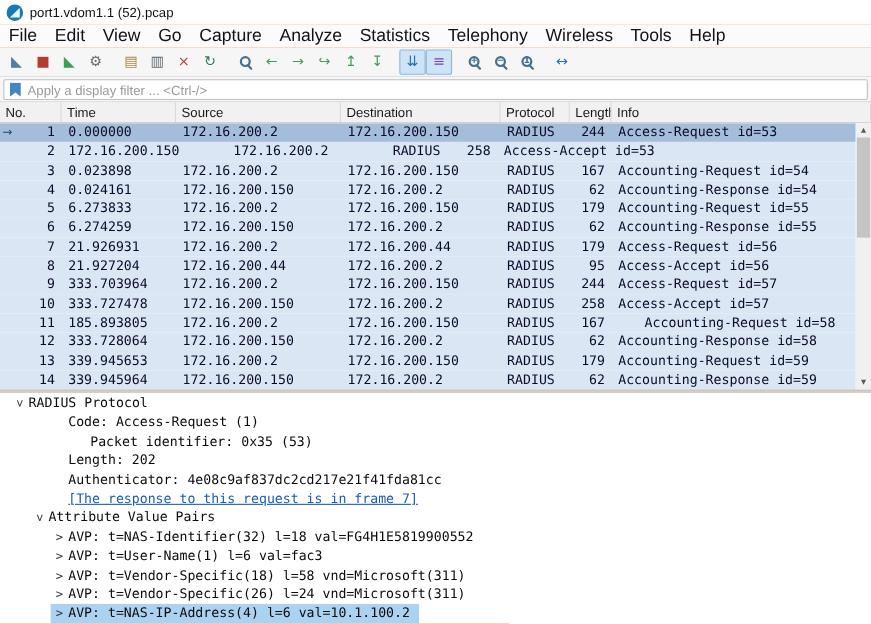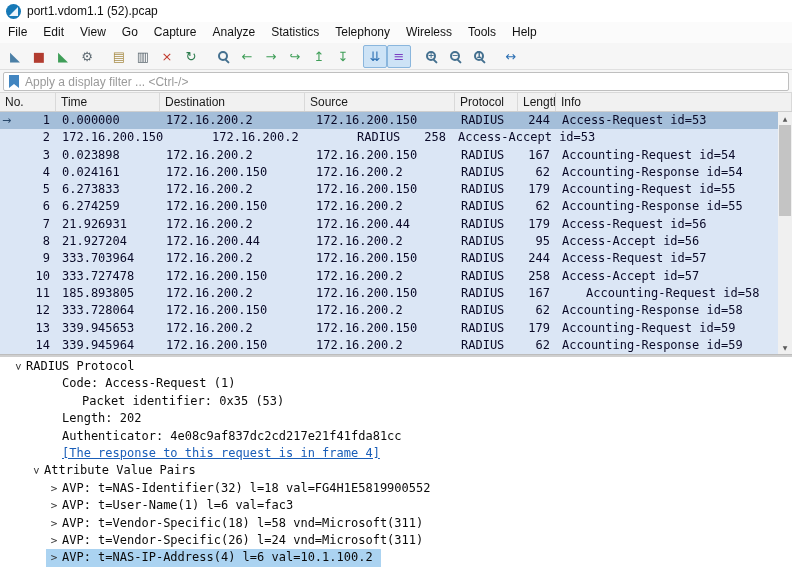--- a/index.html
+++ b/index.html
@@ -10,21 +10,21 @@
   
   .titlebar{height:22px;flex:0 0 22px;display:flex;align-items:center;gap:6px;
     padding-left:6px;background:#fff}
   .app-icon{width:15px;height:15px;border-radius:50%;background:#1679b7;position:relative;flex:0 0 15px}
   .app-icon .fin{position:absolute;left:3px;bottom:3px;width:0;height:0;
     border-left:9px solid transparent;border-bottom:9px solid #eaf4fb}
   .title-text{font-size:12px;color:#111;white-space:nowrap}
 
   
   .menubar{height:21px;flex:0 0 21px;display:flex;align-items:stretch;background:#fbfbfb}
-  .menu-item{padding:0 8px;font-size:12px;line-height:21px;color:#111;cursor:default}
+  .menu-item{padding:0 8px;font-size:16px;line-height:21px;color:#111;cursor:default}
 
   
   .toolbar{height:27px;flex:0 0 27px;display:flex;align-items:center;background:#f6f6f6;
     border-bottom:1px solid #e0e0e0;padding-left:3px}
   .tbtn{width:24px;height:23px;display:flex;align-items:center;justify-content:center;
     border:1px solid transparent;border-radius:2px;
     font-family:"DejaVu Sans",sans-serif;font-size:13px}
   .tbtn.gap{margin-left:8px}
   .tbtn.pressed{background:#cde3f6;border-color:#8ab6dd}
   .tglyph{line-height:1;display:inline-block}
@@ -181,22 +181,22 @@
     <div class="filter-field">
       <span class="bookmark"></span>
       <input class="filter-input" placeholder="Apply a display filter ... &lt;Ctrl-/&gt;" style="">
     </div>
   </div>
 
   <div class="packet-area">
     <div class="packet-header" id="pkt-header">
         <div class="hcell" style="width: 56px;">No.</div>
         <div class="hcell" style="width: 104px;">Time</div>
+        <div class="hcell" style="width: 150px;">Source</div>
         <div class="hcell" style="width: 145px;">Destination</div>
-        <div class="hcell" style="width: 150px;">Source</div>
         <div class="hcell" style="width: 63px;">Protocol</div>
         <div class="hcell" style="width: 38px;">Length</div>
         <div class="hcell" style="flex: 1 1 0%;">Info</div>
       </div>
     <div class="packet-rows" id="pkt-rows">
         <div class="prow selected">
           <div class="pcell r" style="width: 56px;">1<span class="marker">→</span></div>
           <div class="pcell" style="width: 104px;">0.000000</div>
           <div class="pcell" style="width: 150px;">172.16.200.2</div>
           <div class="pcell" style="width: 145px;">172.16.200.150</div>
@@ -331,21 +331,21 @@
   </div>
 
   <div class="splitter"></div>
 
   <div class="detail-pane" id="detail-pane">
       <div class="dline" style="padding-left: 10px;"><span class="dcontent"><span class="expander open">&gt;</span><span class="dtext">RADIUS Protocol</span></span></div>
       <div class="dline" style="padding-left: 46px;"><span class="dcontent"><span class="expander"></span><span class="dtext">Code: Access-Request (1)</span></span></div>
       <div class="dline" style="padding-left: 66px;"><span class="dcontent"><span class="expander"></span><span class="dtext">Packet identifier: 0x35 (53)</span></span></div>
       <div class="dline" style="padding-left: 46px;"><span class="dcontent"><span class="expander"></span><span class="dtext">Length: 202</span></span></div>
       <div class="dline" style="padding-left: 46px;"><span class="dcontent"><span class="expander"></span><span class="dtext">Authenticator: 4e08c9af837dc2cd217e21f41fda81cc</span></span></div>
-      <div class="dline" style="padding-left: 46px;"><span class="dcontent"><span class="expander"></span><span class="dtext dlink">[The response to this request is in frame 4]</span></span></div>
+      <div class="dline" style="padding-left: 46px;"><span class="dcontent"><span class="expander"></span><span class="dtext dlink">[The response to this request is in frame 7]</span></span></div>
       <div class="dline" style="padding-left: 28px;"><span class="dcontent"><span class="expander open">&gt;</span><span class="dtext">Attribute Value Pairs</span></span></div>
       <div class="dline" style="padding-left: 46px;"><span class="dcontent"><span class="expander">&gt;</span><span class="dtext">AVP: t=NAS-Identifier(32) l=18 val=FG4H1E5819900552</span></span></div>
       <div class="dline" style="padding-left: 46px;"><span class="dcontent"><span class="expander">&gt;</span><span class="dtext">AVP: t=User-Name(1) l=6 val=fac3</span></span></div>
       <div class="dline" style="padding-left: 46px;"><span class="dcontent"><span class="expander">&gt;</span><span class="dtext">AVP: t=Vendor-Specific(18) l=58 vnd=Microsoft(311)</span></span></div>
       <div class="dline" style="padding-left: 46px;"><span class="dcontent"><span class="expander">&gt;</span><span class="dtext">AVP: t=Vendor-Specific(26) l=24 vnd=Microsoft(311)</span></span></div>
       <div class="dline" style="padding-left: 46px;"><span class="dcontent dselected"><span class="expander">&gt;</span><span class="dtext">AVP: t=NAS-IP-Address(4) l=6 val=10.1.100.2</span></span></div>
     </div>
 
 </div>
 

